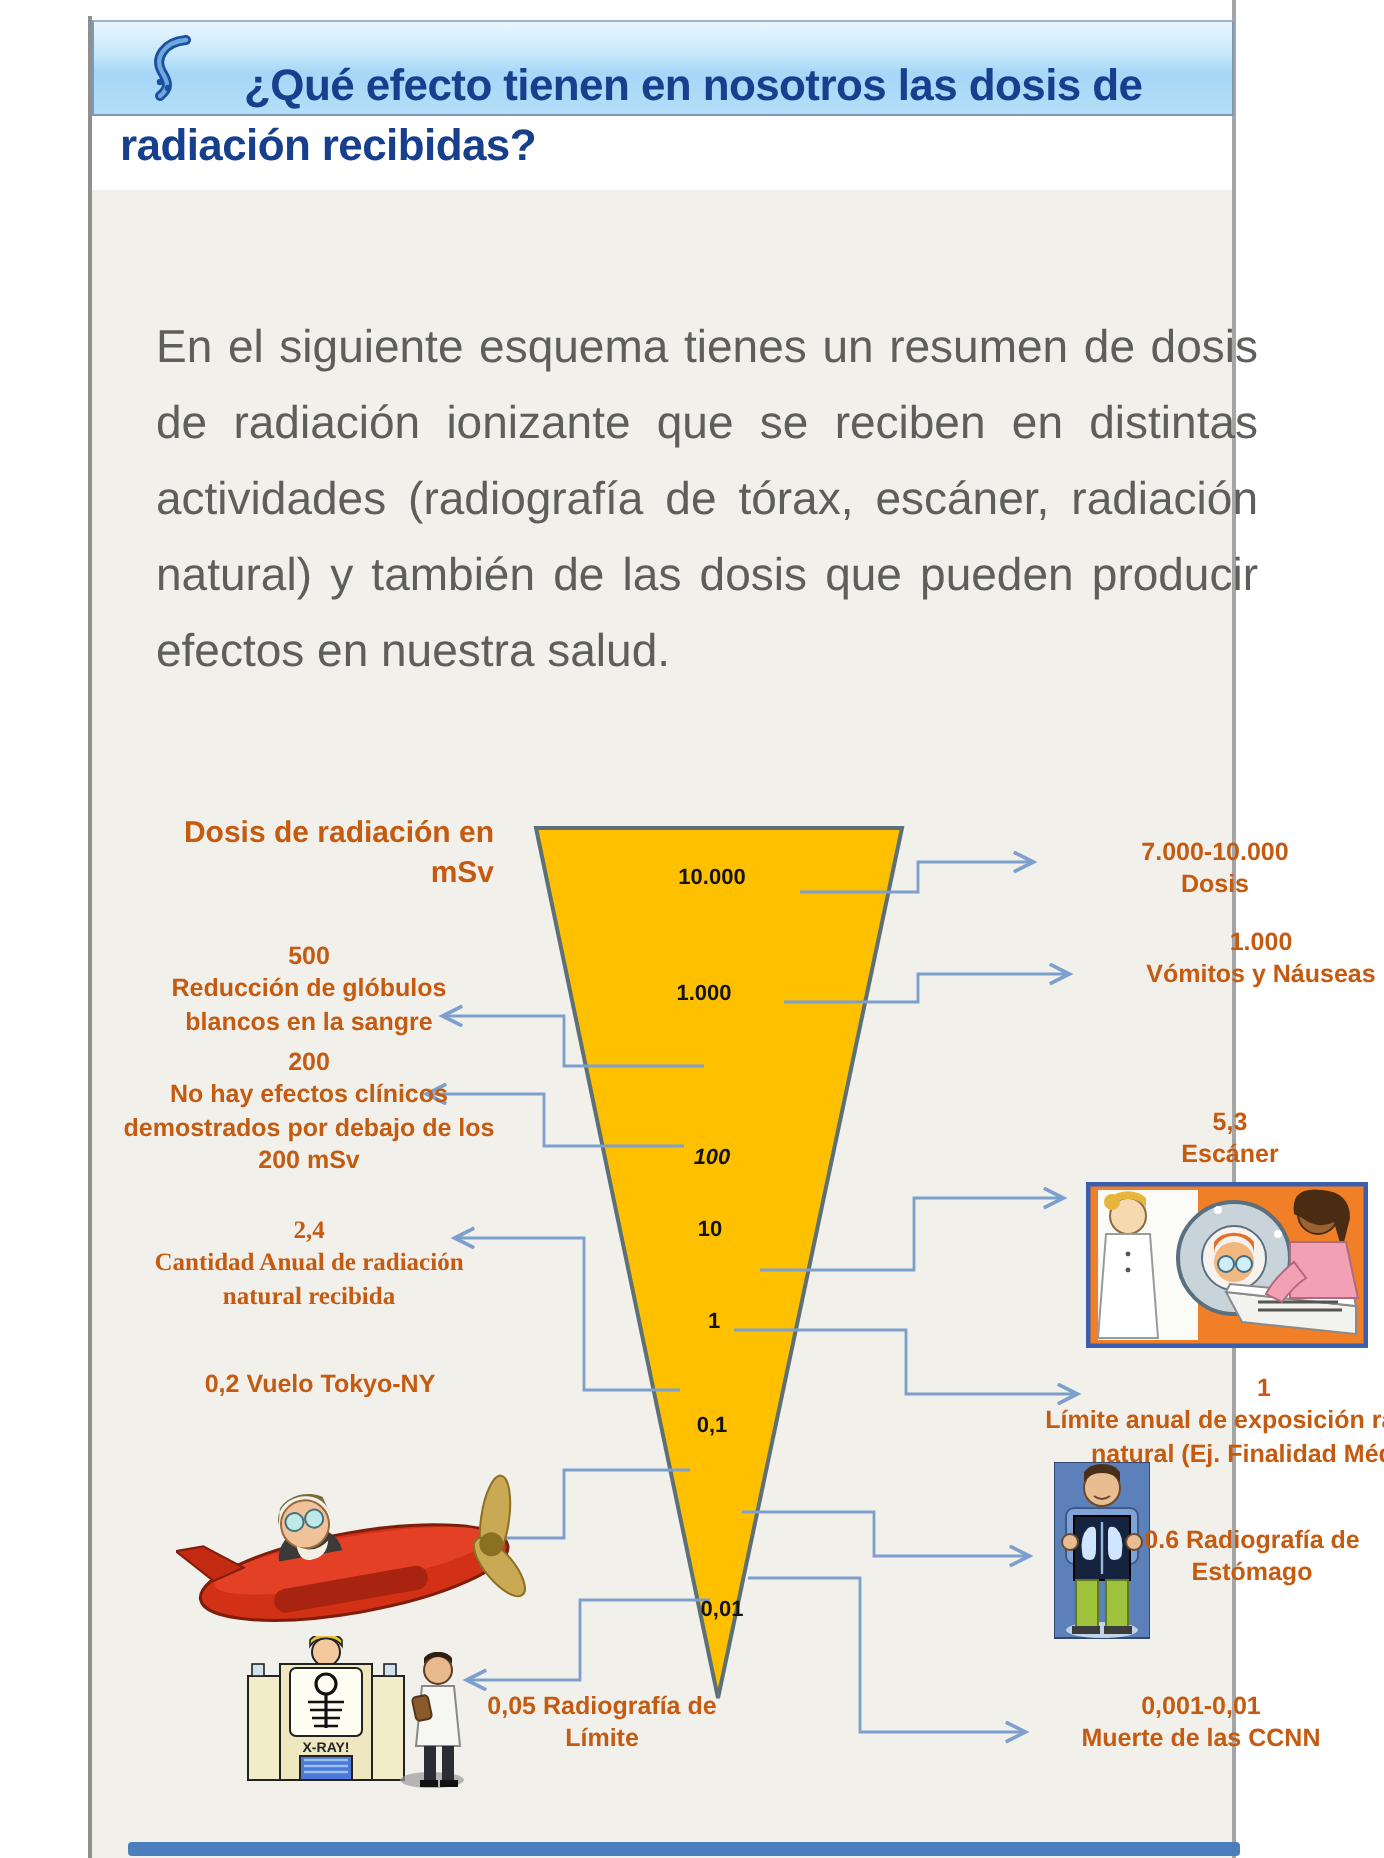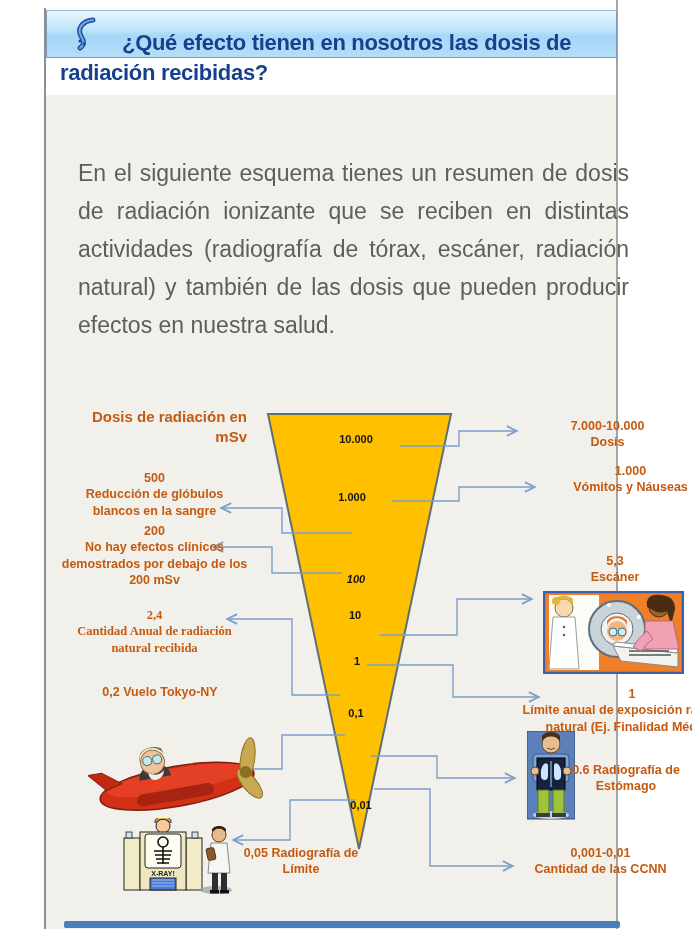--- a/index.html
+++ b/index.html
@@ -128,21 +128,21 @@
   <div class="lbl" style="left:512px;top:686px;width:240px;">
     <span class="lbl-val">1</span>
     <span class="lbl-txt">Límite anual de exposición radiación natural (Ej. Finalidad Médica)</span>
   </div>
   <div class="lbl inline" style="left:556px;top:762px;width:140px;">
     <span class="lbl-val">0.6</span>
     <span class="lbl-txt">Radiografía de Estómago</span>
   </div>
   <div class="lbl" style="left:498px;top:845px;width:205px;">
     <span class="lbl-val">0,001-0,01</span>
-    <span class="lbl-txt">Cantidad de las CCNN</span>
+    <span class="lbl-txt">Muerte de las CCNN</span>
   </div>
 
   <svg class="img" style="left:88px;top:730px;width:180px;height:92px;" viewBox="0 0 180 92">
     <g transform="rotate(-10 90 50)">
       <ellipse cx="88" cy="56" rx="78" ry="20" fill="#d23116" stroke="#7e1d0c" stroke-width="1.5"></ellipse>
       <ellipse cx="88" cy="50" rx="70" ry="12" fill="#e8452a" opacity="0.8"></ellipse>
       <path d="M18,48 L2,30 L16,30 L34,44 Z" fill="#c22a12" stroke="#7e1d0c"></path>
       <rect x="46" y="58" width="78" height="12" rx="6" fill="#a82310"></rect>
       <ellipse cx="162" cy="42" rx="7" ry="22" fill="#c9a954" stroke="#8a7023" transform="rotate(18 162 42)"></ellipse>
       <ellipse cx="160" cy="66" rx="7" ry="18" fill="#c9a954" stroke="#8a7023" transform="rotate(-30 160 66)"></ellipse>

